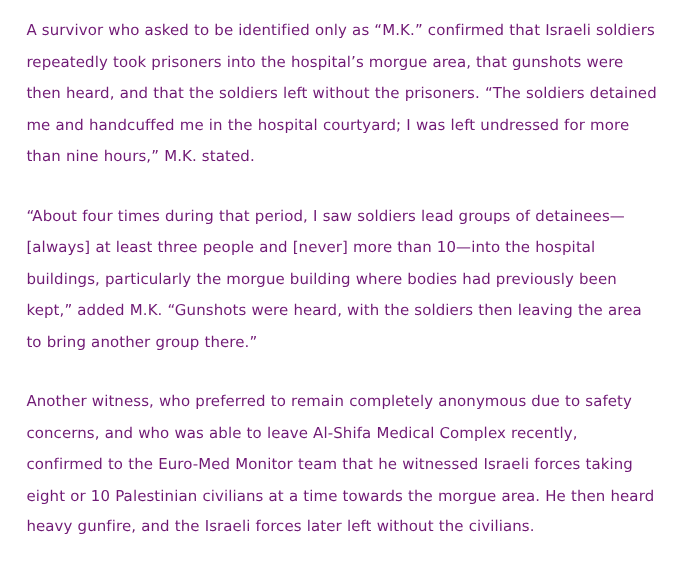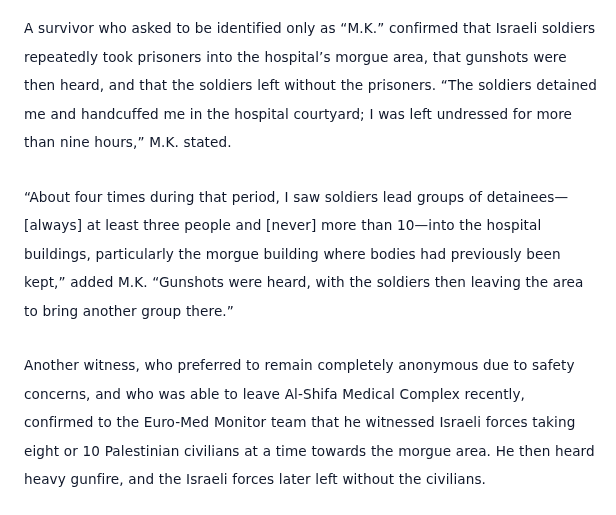--- a/index.html
+++ b/index.html
@@ -16,21 +16,21 @@
   }
   .article {
     box-sizing: border-box;
     width: 616px;
     padding: 14px 18px 0 24px;
   }
   .article p {
     margin: 0 0 26px 0;
     font-size: 13.6px;
     line-height: 28.5px;
-    color: #0f172a;
+    color: #701a75;
     letter-spacing: 0.1px;
     text-align: left;
     word-spacing: 0.2px;
   }
   .article p:last-child {
     margin-bottom: 0;
   }
 </style>
 </head>
 <body>

